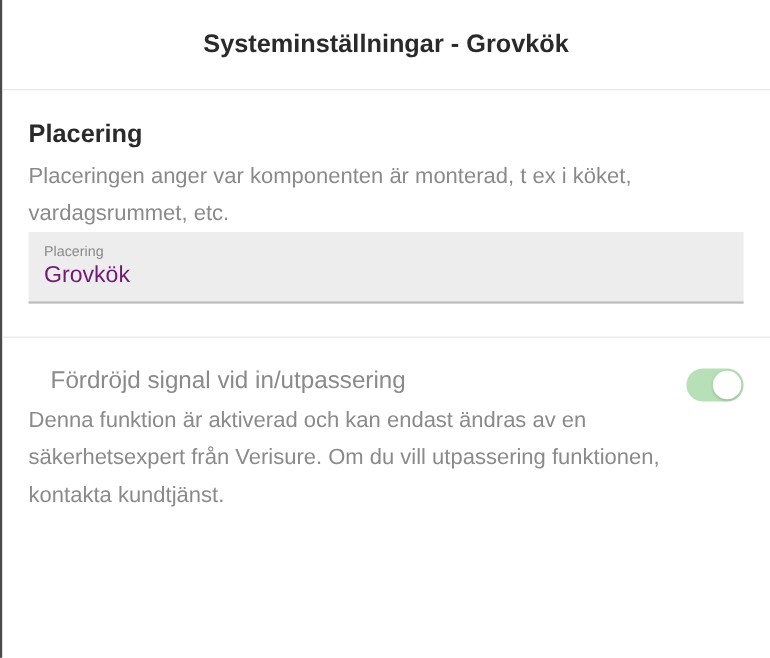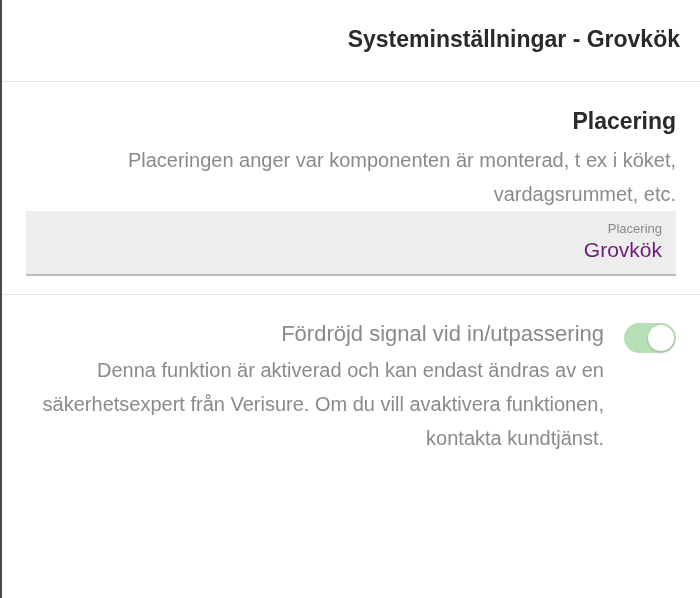--- a/index.html
+++ b/index.html
@@ -1,19 +1,18 @@
 <!DOCTYPE html>
 <html><head>
   <meta charset="utf-8">
   <style>
     * {
       margin: 0;
       padding: 0;
       box-sizing: border-box;
-      text-align: right;
     }
     body {
       font-family: -apple-system, BlinkMacSystemFont, "Segoe UI", Helvetica, Arial, sans-serif;
       background: #ffffff;
       width: 700px;
       height: 598px;
       color: #333;
       border-left: 2px solid #4a4a4a;
       position: relative;
       overflow: hidden;
@@ -22,21 +21,21 @@
       text-align: center;
       padding: 26px 20px 28px;
       border-bottom: 1px solid #e5e5e5;
     }
     .header-title {
       font-size: 23px;
       font-weight: 600;
       color: #2a2a2a;
     }
     .section {
-      padding: 26px 24px 18px;
+      padding: 26px 24px 30px;
       border-bottom: 1px solid #e5e5e5;
     }
     .section-title {
       font-size: 23px;
       font-weight: 600;
       color: #2a2a2a;
       margin-bottom: 8px;
     }
     .section-desc {
       font-size: 20px;
@@ -70,20 +69,21 @@
       justify-content: space-between;
       gap: 20px;
     }
     .section-row .left {
       flex: 1;
     }
     .row-title {
       font-size: 22px;
       color: #8a8a8a;
       margin-bottom: 6px;
+      margin-left: 20px;
     }
     .row-desc {
       font-size: 20px;
       line-height: 1.7;
       color: #8a8a8a;
     }
     .toggle {
       width: 52px;
       height: 30px;
       background: #b8e0b8;
@@ -119,19 +119,19 @@
   <div class="input-field">
     <span class="input-label">Placering</span>
     <input class="input-value" type="text" value="Grovkök" style="">
   </div>
 </div>
 
 <div class="section2">
   <div class="section-row">
     <div class="left">
       <div class="row-title">Fördröjd signal vid in/utpassering</div>
-      <div class="row-desc">Denna funktion är aktiverad och kan endast ändras av en säkerhetsexpert från Verisure. Om du vill avaktivera funktionen, kontakta kundtjänst.</div>
+      <div class="row-desc">Denna funktion är aktiverad och kan endast ändras av en säkerhetsexpert från Verisure. Om du vill utpassering funktionen, kontakta kundtjänst.</div>
     </div>
     <div class="toggle">
       <div class="toggle-knob"></div>
     </div>
   </div>
 </div>
 
 </body></html>

